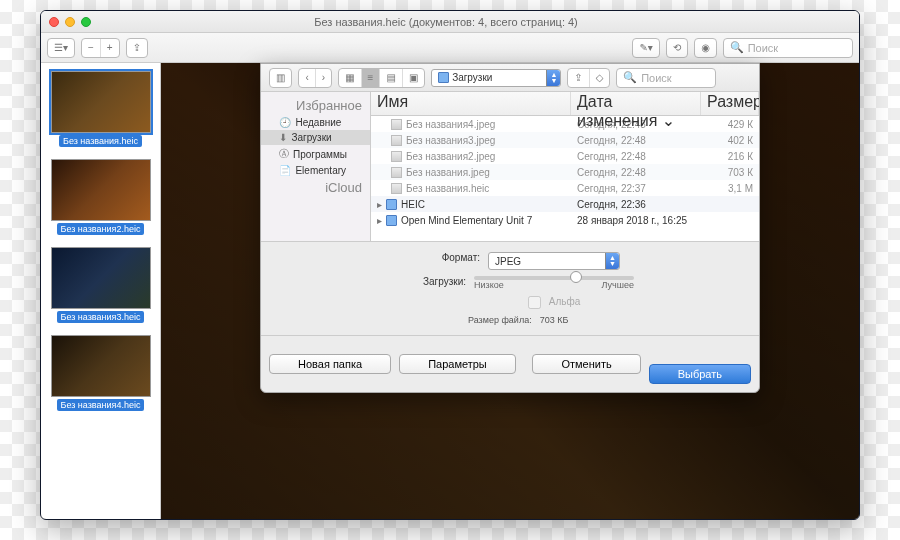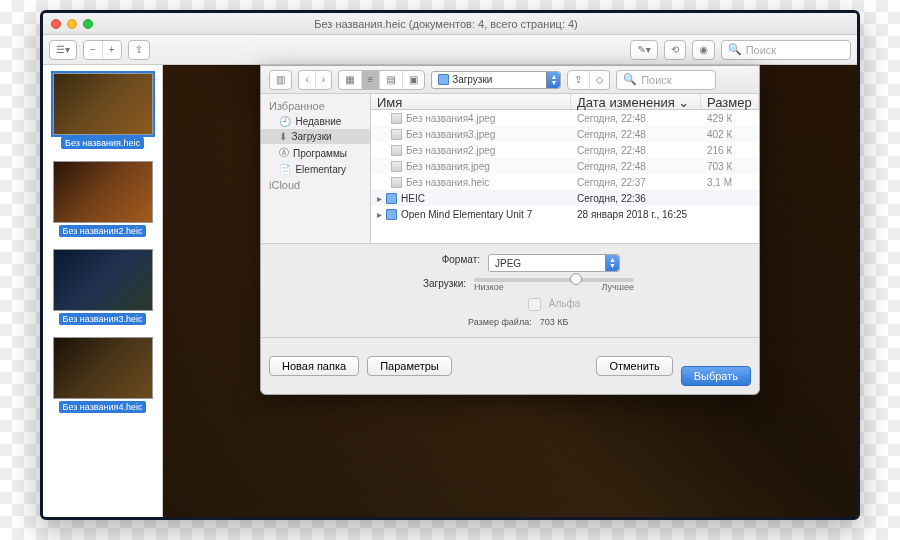--- a/index.html
+++ b/index.html
@@ -1,20 +1,20 @@
 <!DOCTYPE html>
 <html><head>
 <meta charset="utf-8">
 <style>
   * { box-sizing: border-box; margin: 0; padding: 0; font-family: -apple-system, "Helvetica Neue", Arial, sans-serif; }
   body { background:
     repeating-conic-gradient(#eee 0 25%, #fff 0 50%) 0 0/24px 24px;
     width: 900px; height: 540px; overflow: hidden; position: relative; }
   .window { position: absolute; left: 40px; top: 10px; width: 820px; height: 510px;
-    background: #fff; border: 3px solid #0f172a; border-radius: 6px; box-shadow: 0 10px 30px rgba(0,0,0,.3);
+    background: #fff; border: 1px solid #0f172a; border-radius: 6px; box-shadow: 0 10px 30px rgba(0,0,0,.3);
     display: flex; flex-direction: column; overflow: hidden; }
   .titlebar { height: 22px; background: linear-gradient(#f3f3f3,#e6e6e6); border-bottom: 1px solid #ccc;
     display:flex; align-items:center; padding: 0 8px; font-size: 11px; color:#555; }
   .traffic { display:flex; gap:6px; }
   .dot { width:10px; height:10px; border-radius:50%; }
   .dot.r{background:#ff5f57;border:1px solid #e04238}
   .dot.y{background:#ffbd2e;border:1px solid #dfa023}
   .dot.g{background:#28c840;border:1px solid #1ca533}
   .title-center { flex:1; text-align:center; color:#666; font-size:11px; }
   .toolbar { height: 30px; background: linear-gradient(#f7f7f7,#ececec); border-bottom:1px solid #ccc;
@@ -38,43 +38,43 @@
   }
   
   .panel { position:absolute; top:0; left:50%; transform:translateX(-50%); width:500px;
     background:#ececec; border:1px solid #aaa; border-radius:0 0 6px 6px; box-shadow:0 8px 24px rgba(0,0,0,.4);
     font-size:11px; color:#333; display:flex; flex-direction:column;}
   .p-toolbar{ height:28px; border-bottom:1px solid #ccc; display:flex; align-items:center; padding:0 8px; gap:6px; background:linear-gradient(#f5f5f5,#e8e8e8);}
   .popup { border:1px solid #aaa; border-radius:3px; background:#fff; height:18px; display:flex; align-items:center; padding:0 18px 0 6px; position:relative; font-size:10px;}
   .popup .arrows{position:absolute; right:0; top:0; bottom:0; width:14px; background:linear-gradient(#6aa6f3,#3a76d8); border-left:1px solid #888; border-radius:0 3px 3px 0; display:flex; flex-direction:column; align-items:center; justify-content:center; color:#fff; font-size:7px; line-height:6px;}
   .p-body{ display:flex; height:150px; border-bottom:1px solid #ccc;}
   .p-side{ width:110px; background:#f3f1f4; border-right:1px solid #ccc; padding:4px 0; font-size:10px;}
-  .p-side-h{ color:#888; padding:2px 8px; font-size:11px;}
+  .p-side-h{ color:#888; padding:2px 8px; font-size:13px;text-align:right;}
   .p-side-item{ padding:2px 8px 2px 18px; display:flex; align-items:center; gap:4px; cursor:default;}
   .p-side-item.sel{ background:#d8d8d8;}
   .p-list{ flex:1; background:#fff; overflow:hidden;}
-  .p-list-h{ display:flex; background:linear-gradient(#f9f9f9,#eee); border-bottom:1px solid #ccc; font-size:13px; color:#333; height:16px;}
+  .p-list-h{ display:flex; background:linear-gradient(#f9f9f9,#eee); border-bottom:1px solid #ccc; font-size:16px; color:#333; height:24px;}
   .p-list-h div{ padding:1px 6px; border-right:1px solid #ddd;}
-  .col-name{flex:1;} .col-date{width:130px;} .col-size{width:58px; text-align:left;}
+  .col-name{flex:1;} .col-date{width:130px;} .col-size{width:58px; text-align:right;}
   .p-row{ display:flex; font-size:10px; color:#333; height:16px; align-items:center;}
   .p-row:nth-child(even){background:#f4f6fa;}
   .p-row div{ padding:0 6px; overflow:hidden; white-space:nowrap; text-overflow:ellipsis;}
   .p-row .col-name{display:flex; gap:4px; align-items:center;}
   .ico{width:11px; height:11px; display:inline-block;}
   .ico-img{background:linear-gradient(#ddd,#aaa); border:1px solid #888;}
   .ico-fld{background:#7cb3f0; border:1px solid #4a7cc2; border-radius:1px;}
   .disc{opacity:.55;}
   .p-opts{ padding:10px 20px; display:flex; flex-direction:column; gap:6px; align-items:center; font-size:10px; color:#333;}
   .opt-row{display:flex; gap:8px;}
   .opt-row label{width:80px; text-align:right;}
   .slider{ width:160px; height:4px; background:#ccc; border-radius:2px; position:relative;}
   .slider .knob{position:absolute; top:-5px; left:60%; width:12px; height:12px; background:#fff; border:1px solid #999; border-radius:50%;}
   .slider-labels{ display:flex; justify-content:space-between; width:160px; font-size:9px; color:#666;}
   .p-foot{ border-top:1px solid #ccc; padding:8px; display:flex; gap:8px; align-items:center;}
-  .btn{ border:1px solid #aaa; border-radius:4px; background:linear-gradient(#fff,#eee); padding:2px 12px; font-size:11px; cursor:default; height:20px; line-height:15px;}
+  .btn{ border:1px solid #aaa; border-radius:4px; background:linear-gradient(#fff,#eee); padding:2px 28px; font-size:11px; cursor:default; height:20px; line-height:15px;}
   .btn.primary{ background:linear-gradient(#6aa6f3,#2f7bd9); color:#fff; border-color:#2a6cc4;margin-top:20px;}
   .mini-i{font-size:10px; color:#777;}
 </style>
 </head>
 <body>
 
 <div class="window">
   <div class="titlebar">
     <div class="traffic">
       <div class="dot r"></div>

